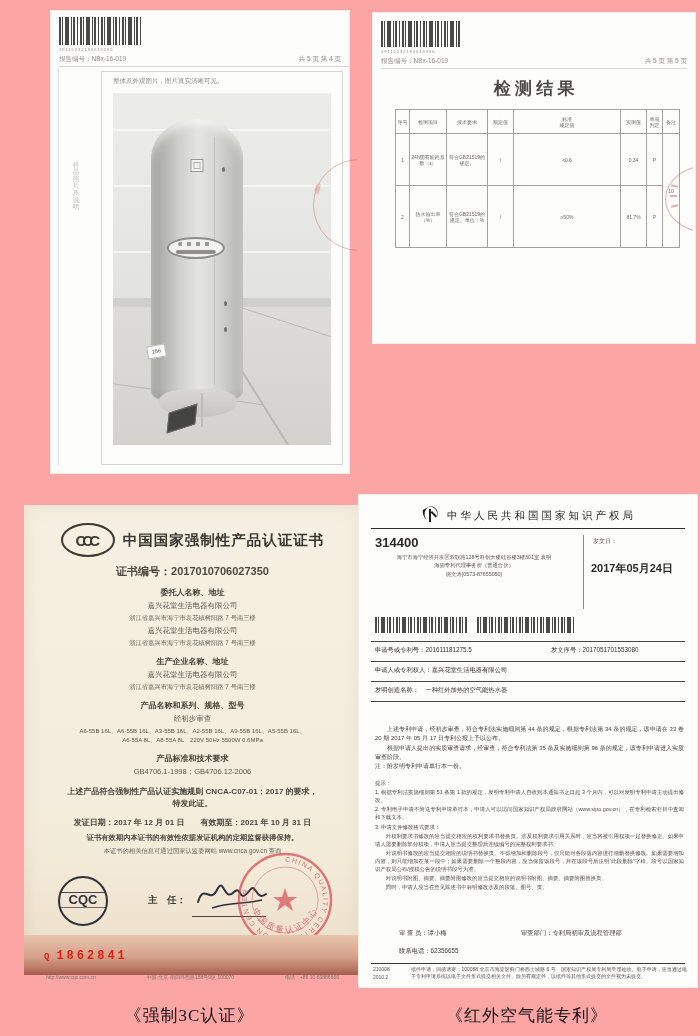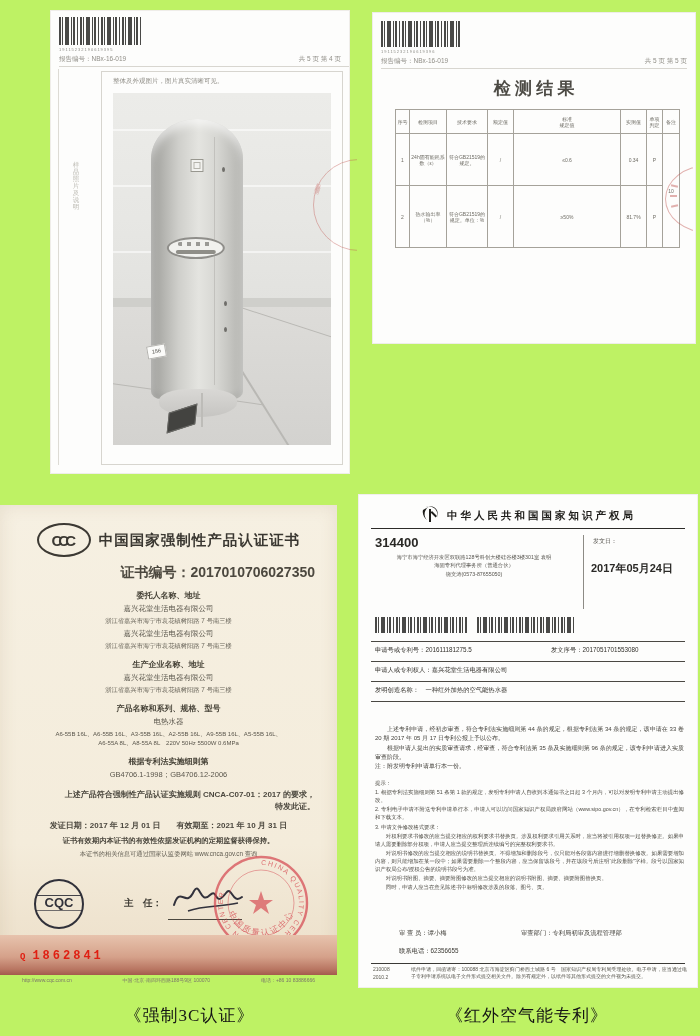--- a/index.html
+++ b/index.html
@@ -1,16 +1,16 @@
 <!DOCTYPE html>
 <html><head>
 <meta charset="utf-8">
 <style>
   html,body{margin:0;padding:0;background:#ffffff;}
-  #stage{position:relative;width:700px;height:1036px;background:#bef264;overflow:hidden;
+  #stage{position:relative;width:700px;height:1036px;background:#fca5a5;overflow:hidden;
          font-family:"Liberation Sans",sans-serif;color:#44423c;}
   .doc{position:absolute;background:#fdfdfc;}
   .barcode{background:
       repeating-linear-gradient(90deg,#2a2a28 0 1px,transparent 1px 3px),
       repeating-linear-gradient(90deg,#2a2a28 0 2px,transparent 2px 7px);
       opacity:.85;}
   .bc-num{font-size:4px;color:#8a8a84;letter-spacing:1px;margin-top:1px;}
   .hdr-row{position:absolute;left:8px;right:8px;display:flex;justify-content:space-between;
            font-size:6.5px;color:#908e87;}
   .hline{position:absolute;border-top:1px solid #d8d6d0;}
@@ -60,36 +60,36 @@
   #doc-result{left:372px;top:12px;width:322px;height:330px;border:1px solid #efede9;}
   .result-title{position:absolute;left:0;right:0;top:64px;text-align:center;font-size:17px;font-weight:bold;
                 color:#4c4a44;font-family:"Liberation Serif",serif;}
   .rtable{position:absolute;left:22px;top:96px;border-collapse:collapse;table-layout:fixed;}
   .rtable td,.rtable th{border:1px solid #a5a29a;font-weight:normal;font-size:5px;color:#6e6c64;
                 padding:1px;text-align:center;vertical-align:middle;white-space:pre-line;word-break:break-all;}
   .arc-stamp{position:absolute;right:2px;top:148px;width:34px;height:74px;overflow:hidden;opacity:.45;}
   .arc-stamp .arc{position:absolute;left:6px;top:4px;width:84px;height:66px;border:1.5px solid #c05550;border-radius:50%;}
   .arc-stamp .tick{position:absolute;background:#c05550;width:7px;height:1.5px;}
   
-  #doc-ccc{left:0;top:505px;width:337px;height:470px;
+  #doc-ccc{left:24px;top:505px;width:337px;height:470px;
            background:linear-gradient(180deg,#f6f0e2 0,#f4ecdb 72%,#efe4d0 88%,#ecdfc9 100%);
            box-shadow:inset 0 0 18px rgba(120,90,50,.12);}
   .ccc-paper{position:absolute;left:0;top:0;right:0;bottom:40px;padding:16px 22px 0 22px;
              color:#4c483f;text-align:center;}
   .ccc-bottom{position:absolute;left:0;right:0;bottom:0;height:40px;
               background:linear-gradient(180deg,#e7c3ad 0,#d5a18a 55%,#b97763 85%,#a35b4d 100%);}
   .ccc-serial{position:absolute;left:20px;bottom:12px;color:#e01f12;font-weight:bold;font-size:12px;
               letter-spacing:3px;font-family:"Liberation Mono",monospace;}
   .ccc-serial .pfx{font-size:9px;margin-right:7px;letter-spacing:0;}
   .ccc-head{display:flex;align-items:center;justify-content:center;gap:8px;margin-top:2px;}
   .ccc-mark{width:46px;height:30px;border:2.5px solid #3c3933;border-radius:50%;display:flex;
             align-items:center;justify-content:center;font-weight:bold;font-size:15px;color:#3c3933;
             letter-spacing:-4px;padding-right:4px;flex:0 0 auto;}
   .ccc-title{font-size:14.5px;font-weight:bold;color:#3a3731;letter-spacing:1px;}
-  .ccc-certno{font-size:14px;font-weight:bold;margin-top:7px;text-align:right;}
+  .ccc-certno{font-size:11px;font-weight:bold;margin-top:7px;}
   .sec-label{font-size:8px;font-weight:bold;margin-top:8px;color:#474338;font-family:Liberation Mono, monospace;}
   .sec-line{font-size:7.5px;margin-top:3px;color:#5a564c;}
   .sec-line.small{font-size:6.3px;color:#6a665b;}
   .sec-line.models{font-size:6px;line-height:1.5;}
   .ccc-statement{font-size:8px;font-weight:bold;margin-top:9px;line-height:1.5;}
   .ccc-dates{font-size:8px;font-weight:bold;margin-top:7px;}
   .ccc-valid{font-size:7.3px;font-weight:bold;margin-top:5px;}
   .ccc-query{font-size:6.3px;margin-top:4px;color:#5f5b50;}
   .ccc-sign-row{position:relative;height:84px;margin-top:4px;}
   .cqc-logo{position:absolute;left:12px;top:16px;width:46px;height:46px;border:2.5px solid #31313a;
@@ -100,21 +100,21 @@
   .director{position:absolute;left:102px;top:34px;font-size:9.5px;font-weight:bold;color:#3e3b34;}
   .sign-svg{position:absolute;left:148px;top:16px;}
   .sign-ul{position:absolute;left:146px;top:56px;width:74px;border-top:1px solid #4a473f;}
   .ccc-stamp{position:absolute;right:2px;top:-12px;opacity:.8;}
   .ccc-org{font-size:15px;font-weight:bold;letter-spacing:4px;color:#36342e;margin-top:2px;}
   .ccc-footrule{border-top:1.5px solid #4f4b42;margin-top:5px;}
   .ccc-footer{display:flex;justify-content:space-between;font-size:5px;color:#7b766a;margin-top:3px;}
   
   #doc-patent{left:358px;top:494px;width:338px;height:492px;border:1px solid #f1efec;color:#3a3833;}
   .pat-head{position:absolute;left:0;right:0;top:10px;display:flex;align-items:center;justify-content:center;gap:7px;}
-  .pat-office{font-size:10.5px;font-weight:bold;letter-spacing:3px;color:#1f1e1b;}
+  .pat-office{font-size:10.5px;font-weight:normal;letter-spacing:3px;color:#1f1e1b;}
   .pat-rule1{position:absolute;left:12px;right:12px;top:33px;border-top:1.5px solid #2c2b28;}
   .pat-info{position:absolute;left:16px;top:40px;width:198px;}
   .pat-code{font-size:13px;font-weight:bold;color:#2a2926;}
   .pat-addr{font-size:5.3px;color:#57554f;line-height:1.6;margin-top:3px;text-align:center;}
   .pat-vline{position:absolute;left:224px;top:40px;height:74px;border-left:1px solid #8d8b85;}
   .pat-date-label{position:absolute;left:234px;top:42px;font-size:6px;color:#514f49;}
   .pat-date{position:absolute;left:232px;top:66px;font-size:11px;font-weight:bold;color:#2a2926;}
   .pat-bc1{position:absolute;left:16px;top:122px;width:92px;height:16px;}
   .pat-bc2{position:absolute;left:118px;top:122px;width:98px;height:16px;}
   .pat-hr{position:absolute;left:12px;right:12px;border-top:1px solid #4a4843;}
@@ -267,28 +267,28 @@
       <div class="sec-line small">浙江省嘉兴市海宁市袁花镇树阳路 7 号南三楼</div>
 
       <div class="sec-line">嘉兴花堂生活电器有限公司</div>
       <div class="sec-line small">浙江省嘉兴市海宁市袁花镇树阳路 7 号南三楼</div>
 
       <div class="sec-label">生产企业名称、地址</div>
       <div class="sec-line">嘉兴花堂生活电器有限公司</div>
       <div class="sec-line small">浙江省嘉兴市海宁市袁花镇树阳路 7 号南三楼</div>
 
       <div class="sec-label">产品名称和系列、规格、型号</div>
-      <div class="sec-line">电热水器</div>
+      <div class="sec-line">经初步审查</div>
       <div class="sec-line models">A6-55B 16L、A6-55B 16L、A3-55B 16L、A2-55B 16L、A9-55B 16L、A5-55B 16L、</div>
       <div class="sec-line models" style="margin-top:0;">A6-55A 8L、A8-55A 8L　220V 50Hz 5500W 0.6MPa</div>
 
-      <div class="sec-label">根据专利法实施细则第</div>
+      <div class="sec-label">产品标准和技术要求</div>
       <div class="sec-line">GB4706.1-1998；GB4706.12-2006</div>
 
-      <div class="ccc-statement" style="white-space:pre-line;text-align:right;">上述产品符合强制性产品认证实施规则 CNCA-C07-01：2017 的要求，
+      <div class="ccc-statement" style="white-space:pre-line;">上述产品符合强制性产品认证实施规则 CNCA-C07-01：2017 的要求，
 特发此证。</div>
       <div class="ccc-dates">发证日期：2017 年 12 月 01 日　　有效期至：2021 年 10 月 31 日</div>
       <div class="ccc-valid">证书有效期内本证书的有效性依据发证机构的定期监督获得保持。</div>
       <div class="ccc-query">本证书的相关信息可通过国家认监委网站 www.cnca.gov.cn 查询</div>
 
       <div class="ccc-sign-row">
         <div class="cqc-logo">CQC</div>
         <div class="director">主　任：</div>
         <svg class="sign-svg" width="76" height="38" viewBox="0 0 76 38">
           <path d="M4 26 C10 6, 16 30, 24 12 C30 2, 30 26, 40 16 C48 8, 44 30, 56 14 C62 6, 62 26, 72 18" fill="none" stroke="#32323c" stroke-width="2" stroke-linecap="round"></path>

